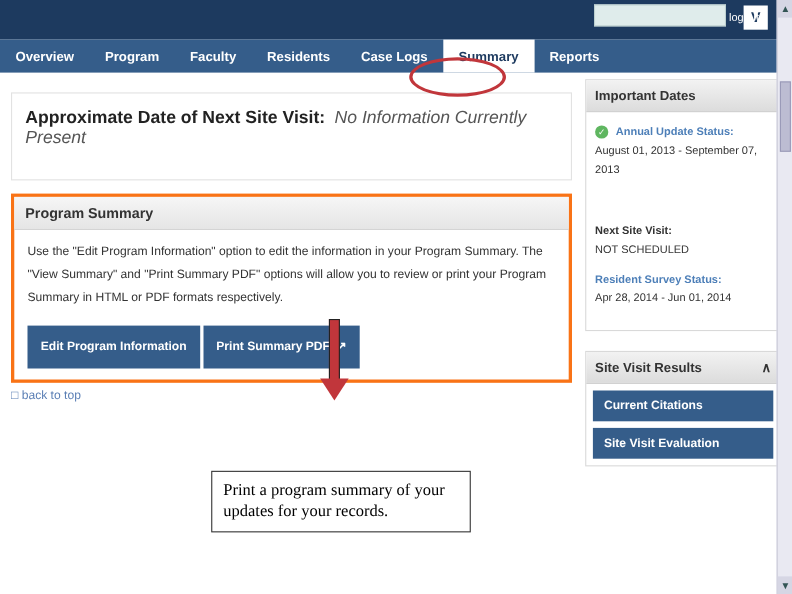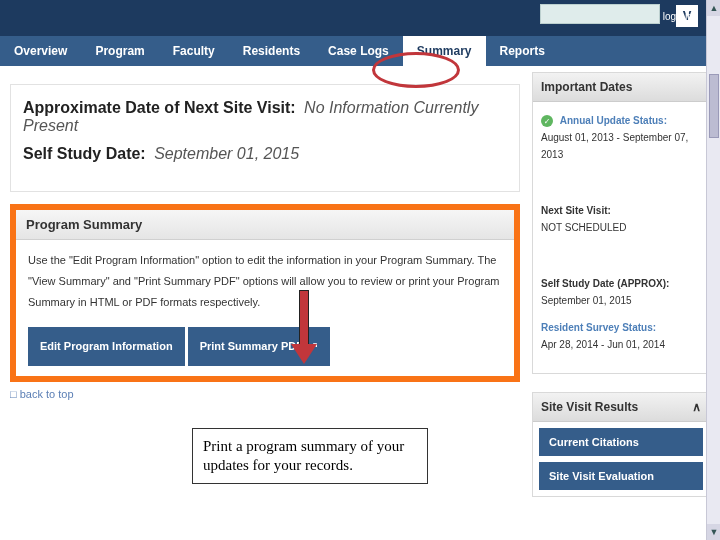--- a/index.html
+++ b/index.html
@@ -80,21 +80,21 @@
     gap: 12px;
   }
   .main {
     flex: 1;
     min-width: 0;
   }
   .sidebar {
     width: 178px;
   }
   .panel {
-    border: 6px solid #f97316;
+    border: 3px solid #f97316;
     background: #fff;
   }
   .panel-hd {
     background: linear-gradient(#f6f6f6, #e5e5e5);
     border-bottom: 1px solid #d0d0d0;
     padding: 7px 10px;
     font-weight: bold;
     font-size: 13px;
     color: #333;
     display: flex;
@@ -238,24 +238,20 @@
 
 <div class="ellipse"></div>
 
 <div class="content">
   <div class="main">
 
     <div class="info-block">
       <div class="info-line">
         <span class="lbl">Approximate Date of Next Site Visit:</span>
         <span class="val">No Information Currently Present</span>
-      </div>
-      <div class="info-line">
-        <span class="lbl">Self Study Date:</span>
-        <span class="val">September 01, 2015</span>
       </div>
     </div>
 
     <div class="panel">
       <div class="panel-hd">Program Summary</div>
       <div class="panel-body">
         <div>Use the "Edit Program Information" option to edit the information in your Program Summary. The "View Summary" and "Print Summary PDF" options will allow you to review or print your Program Summary in HTML or PDF formats respectively.</div>
         <div class="action-row">
           <div class="action-btn">Edit Program Information</div>
           <div class="action-btn">
@@ -278,24 +274,20 @@
         <div class="item">
           <span class="chk">✓</span>
           <span class="link">Annual Update Status:</span>
           <div>August 01, 2013 - September 07, 2013</div>
         </div>
         <div class="item">
           <div class="t">Next Site Visit:</div>
           <div>NOT SCHEDULED</div>
         </div>
         <div class="item">
-          <div class="t">Self Study Date (APPROX):</div>
-          <div>September 01, 2015</div>
-        </div>
-        <div class="item">
           <div class="link">Resident Survey Status:</div>
           <div>Apr 28, 2014 - Jun 01, 2014</div>
         </div>
       </div>
     </div>
 
     <div class="side-panel">
       <div class="side-hd">
         <span>Site Visit Results</span>
         <span class="caret-up">∧</span>

